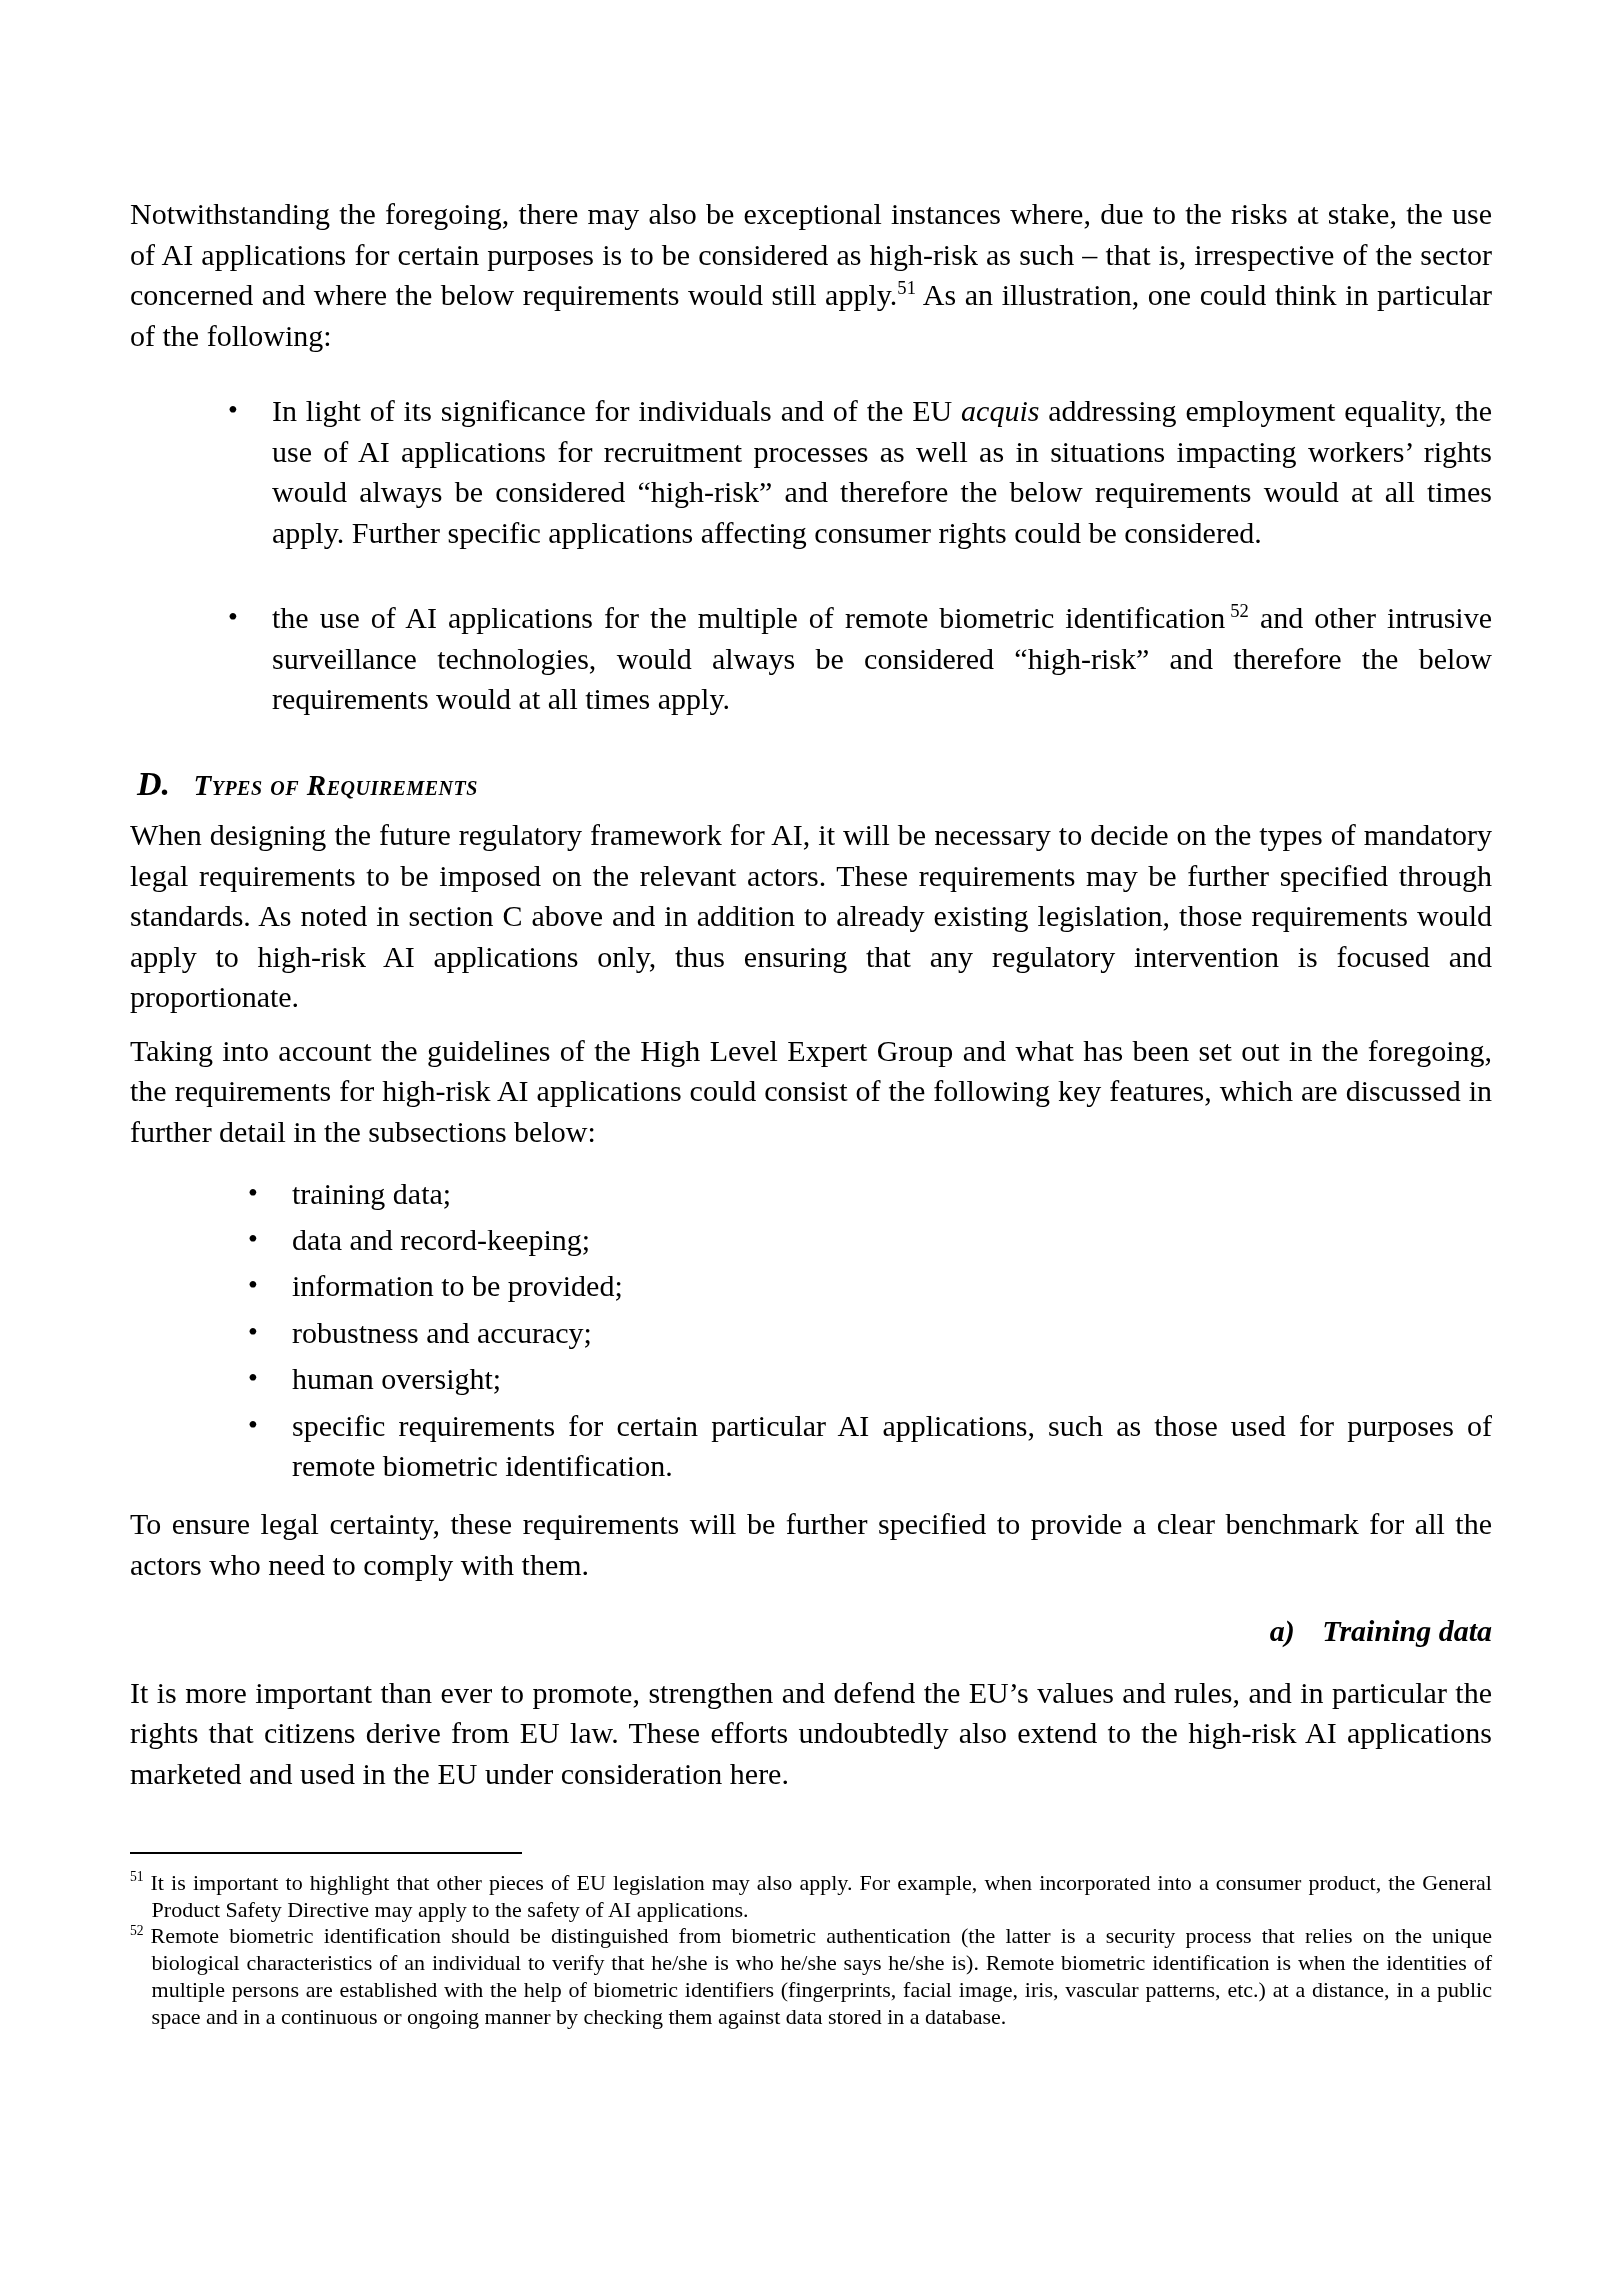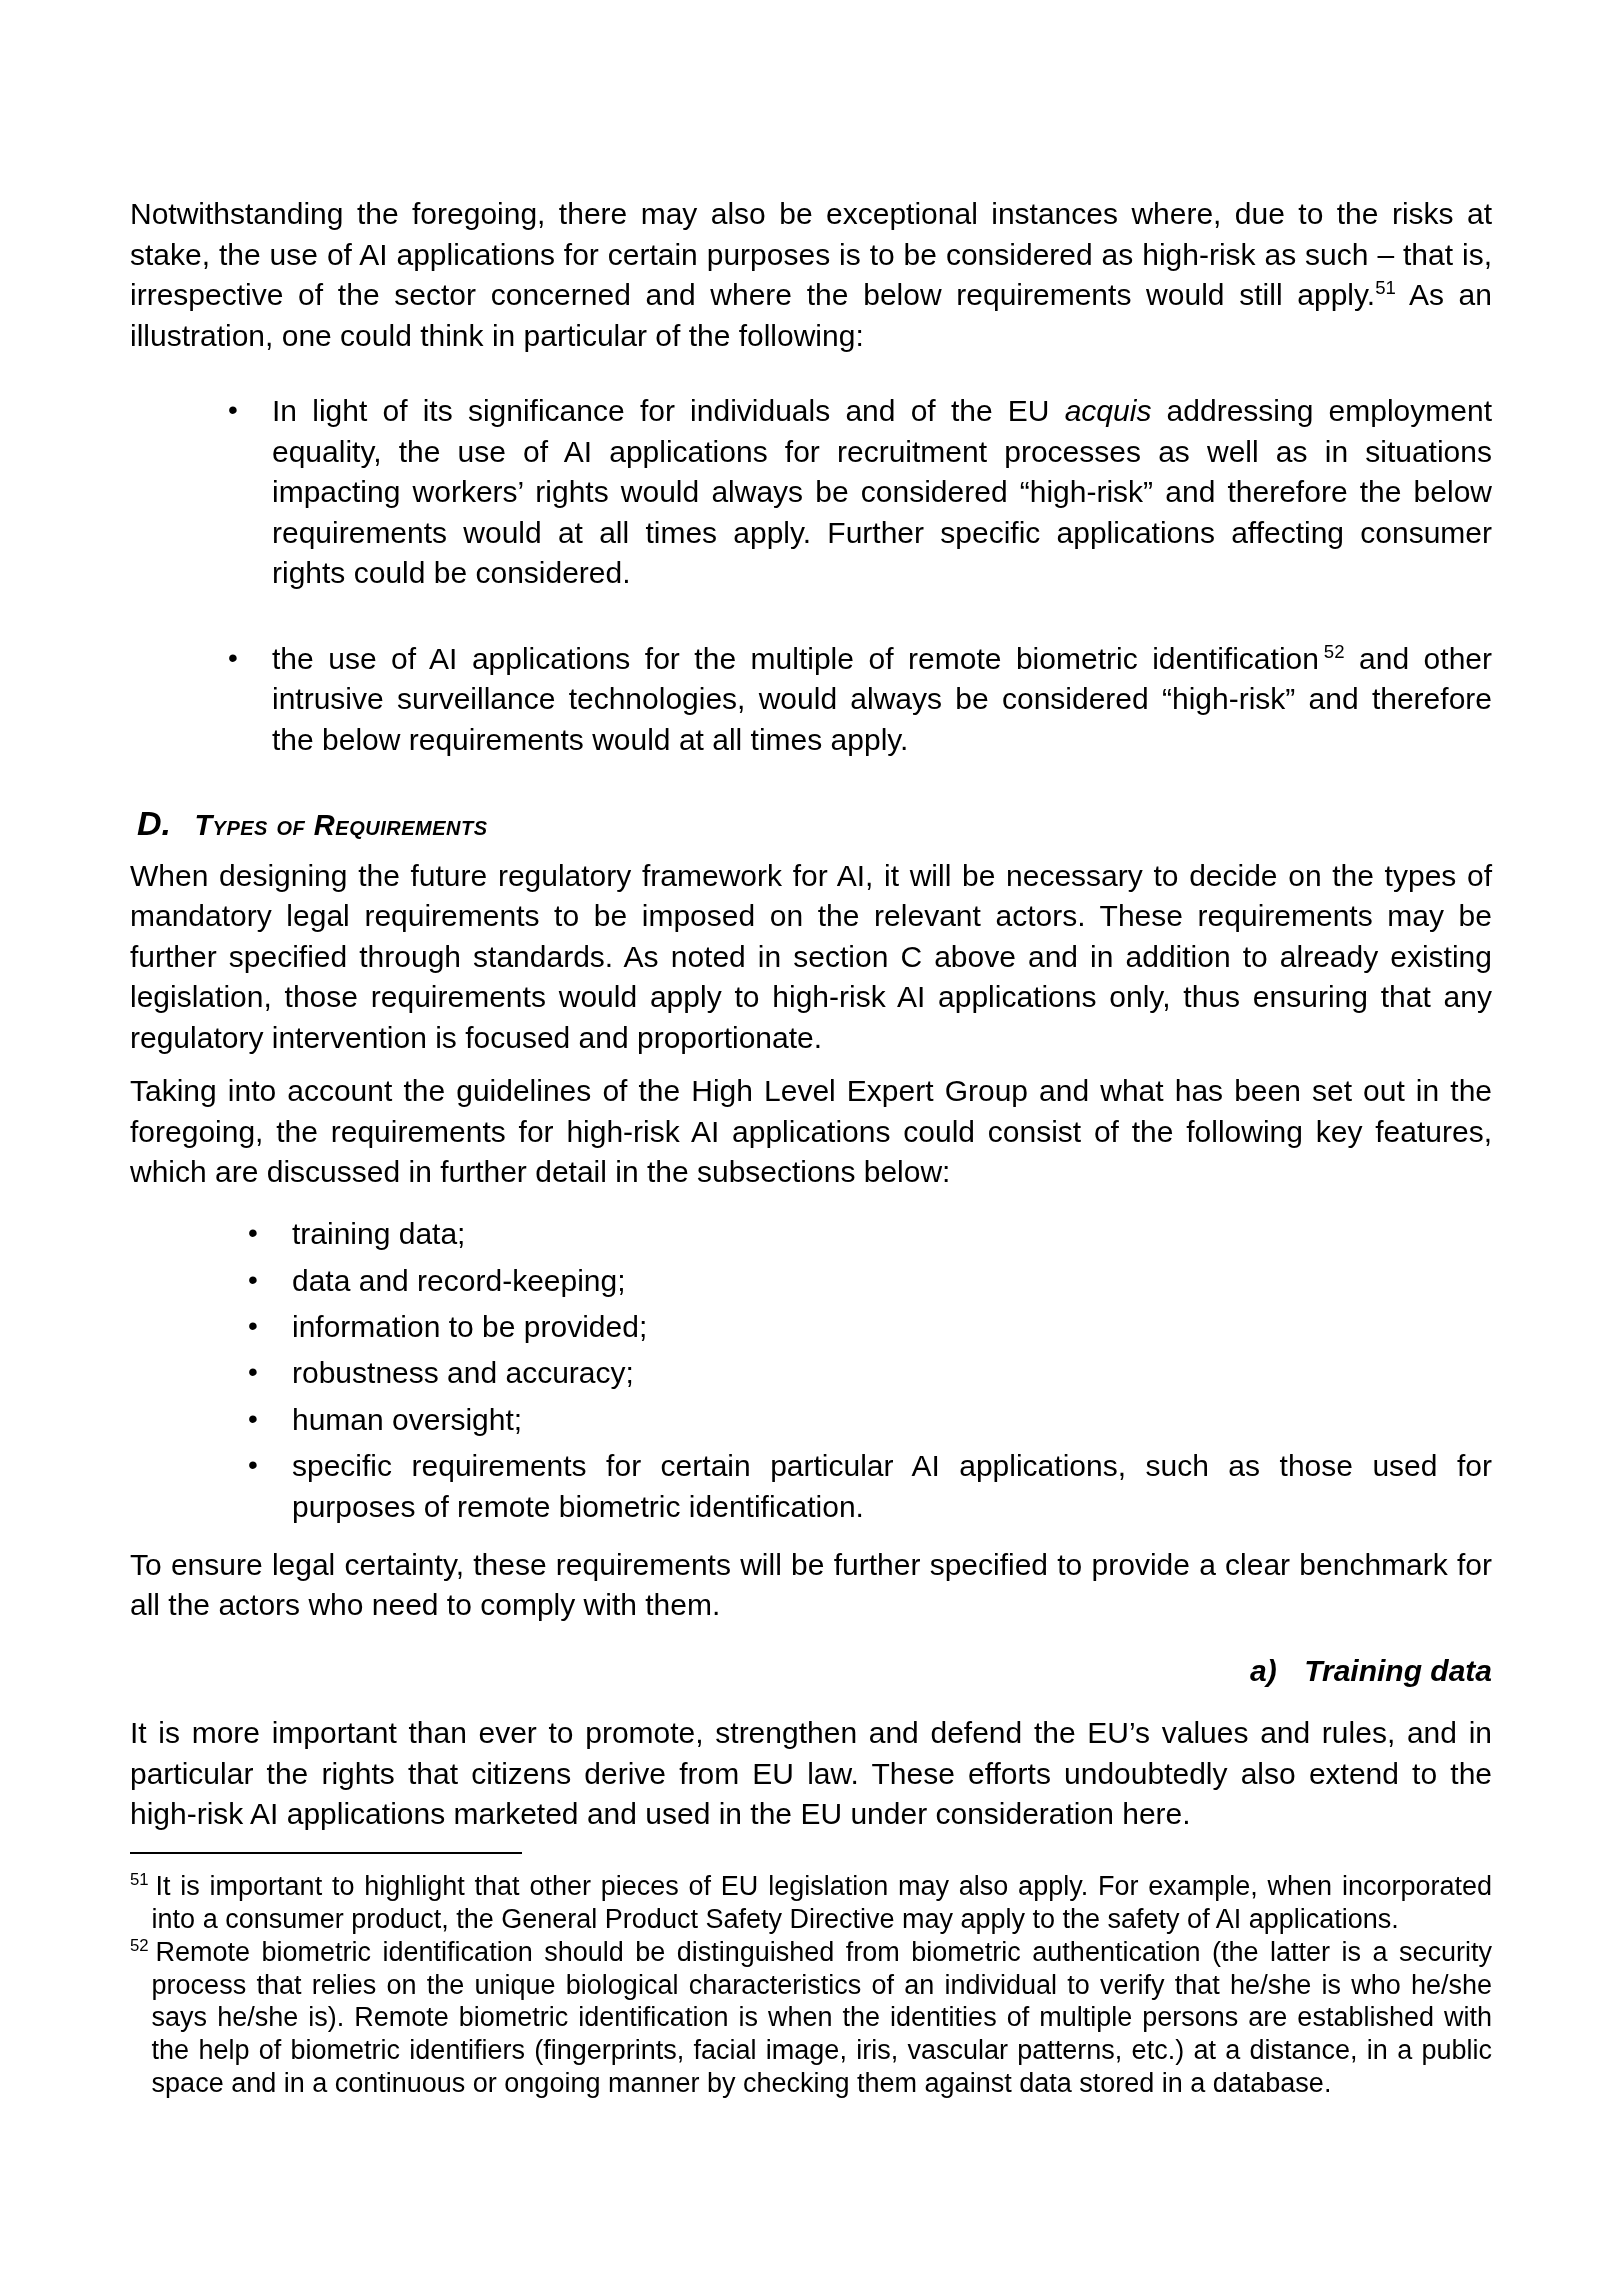--- a/index.html
+++ b/index.html
@@ -3,21 +3,21 @@
 <meta charset="utf-8">
 <style>
   * { margin: 0; padding: 0; box-sizing: border-box; }
   html, body { background: #888; }
   .page {
     position: relative;
     width: 1621px;
     height: 2293px;
     margin: 0 auto;
     background: #ffffff;
-    font-family: Liberation Sans, sans-serif;
+    font-family: Liberation Serif, serif;
     color: #000000;
     overflow: hidden;
   }
   .content {
     position: absolute;
     left: 130px;
     top: 194px;
     width: 1362px;
     font-size: 30px;
     line-height: 1.35;
@@ -67,21 +67,21 @@
     left: 130px;
     top: 1852px;
     width: 1362px;
   }
   .footnote-separator {
     width: 392px;
     border-top: 2.9px solid #000000;
     margin-bottom: 15.7px;
   }
   .footnote {
-    font-size: 27px;
+    font-size: 22px;
     line-height: 1.22;
     text-align: justify;
     padding-left: 21.6px;
     text-indent: -21.6px;
   }
   .footnote sup.fnref { margin-right: 6.9px; }
 
   .page-number {
     position: absolute;
     top: 2115px;

